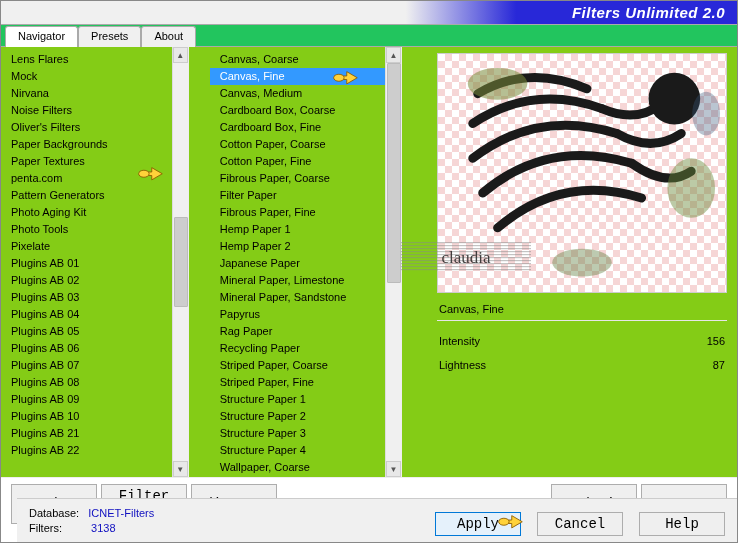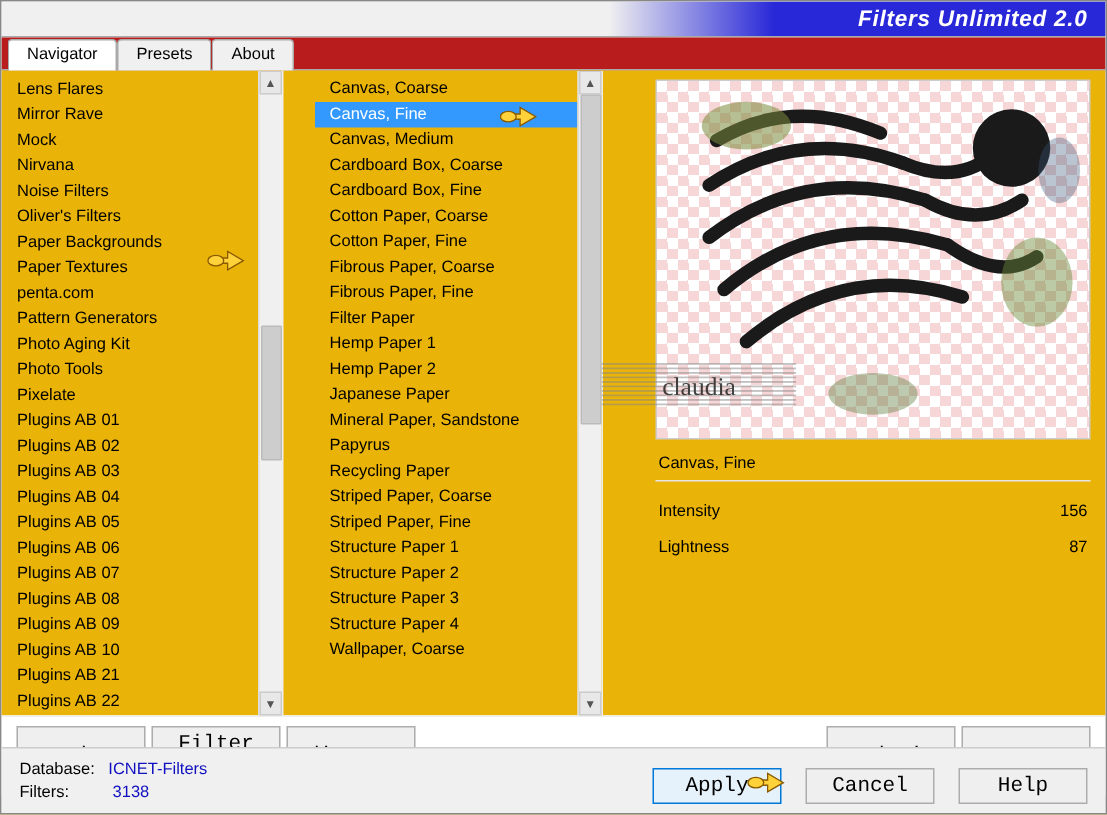--- a/index.html
+++ b/index.html
@@ -25,21 +25,21 @@
   .titlebar-text {
     font-style: italic;
     font-weight: bold;
     color: #fff;
     font-size: 15px;
     letter-spacing: 0.5px;
   }
   .tabs {
     display: flex;
     padding-left: 4px;
-    background: #b91c1c;
+    background: #22c55e;
     border-bottom: 1px solid #aaa;
     height: 22px;
   }
   .tab {
     padding: 3px 12px 2px;
     border: 1px solid #aaa;
     border-bottom: none;
     margin-right: 0;
     background: #f0f0f0;
     border-radius: 3px 3px 0 0;
@@ -48,21 +48,21 @@
     font-size: 11px;
     cursor: pointer;
   }
   .tab.active {
     background: #fff;
     z-index: 2;
   }
   .main {
     display: flex;
     height: 430px;
-    background: #eab308;
+    background: #84cc16;
     gap: 21px;
   }
   .col {
     position: relative;
     border-right: 1px solid #eee;
   }
   .list {
     overflow-y: auto;
     height: 100%;
     padding: 4px 0;
@@ -158,21 +158,21 @@
     font-family: Liberation Mono, monospace;
     cursor: pointer;
     text-align: center;
   }
   .btn-std.primary {
     border: 1px solid #0078d7;
     background: #e5f1fb;
   }
   .footer {
     position: absolute;
-    left: 0; right: 0; bottom: 0;
+    left: 16px; right: 0; bottom: 0;
     background: #f0f0f0;
     border-top: 1px solid #ccc;
     padding: 6px 12px;
     display: flex;
     justify-content: space-between;
     align-items: flex-end;
     height: 44px;
   }
   .footer-left { font-size: 11px; line-height: 15px; }
   .footer-left span.v { color: #1010c0; margin-left: 6px; }
@@ -204,21 +204,20 @@
   <div class="tab active">Navigator</div>
   <div class="tab">Presets</div>
   <div class="tab">About</div>
 </div>
 
 <div class="main">
 
   <div class="col col-left">
     <div class="list" id="cat-list" style="padding-right:16px;">
         <div class="list-item">Lens Flares</div>
-        <div class="list-item">Mirror Rave</div>
         <div class="list-item">Mock</div>
         <div class="list-item">Nirvana</div>
         <div class="list-item">Noise Filters</div>
         <div class="list-item">Oliver's Filters</div>
         <div class="list-item">Paper Backgrounds</div>
         <div class="list-item">Paper Textures</div>
         <div class="list-item">penta.com</div>
         <div class="list-item">Pattern Generators</div>
         <div class="list-item">Photo Aging Kit</div>
         <div class="list-item">Photo Tools</div>
@@ -246,27 +245,29 @@
   <div class="col col-mid">
     <div class="list" id="filter-list" style="padding-right:16px;">
         <div class="list-item">Canvas, Coarse</div>
         <div class="list-item selected">Canvas, Fine</div>
         <div class="list-item">Canvas, Medium</div>
         <div class="list-item">Cardboard Box, Coarse</div>
         <div class="list-item">Cardboard Box, Fine</div>
         <div class="list-item">Cotton Paper, Coarse</div>
         <div class="list-item">Cotton Paper, Fine</div>
         <div class="list-item">Fibrous Paper, Coarse</div>
+        <div class="list-item">Filter Paper</div>
         <div class="list-item">Fibrous Paper, Fine</div>
-        <div class="list-item">Filter Paper</div>
         <div class="list-item">Hemp Paper 1</div>
         <div class="list-item">Hemp Paper 2</div>
         <div class="list-item">Japanese Paper</div>
+        <div class="list-item">Mineral Paper, Limestone</div>
         <div class="list-item">Mineral Paper, Sandstone</div>
         <div class="list-item">Papyrus</div>
+        <div class="list-item">Rag Paper</div>
         <div class="list-item">Recycling Paper</div>
         <div class="list-item">Striped Paper, Coarse</div>
         <div class="list-item">Striped Paper, Fine</div>
         <div class="list-item">Structure Paper 1</div>
         <div class="list-item">Structure Paper 2</div>
         <div class="list-item">Structure Paper 3</div>
         <div class="list-item">Structure Paper 4</div>
         <div class="list-item">Wallpaper, Coarse</div>
       </div>
     <div class="scrollbar-v">

